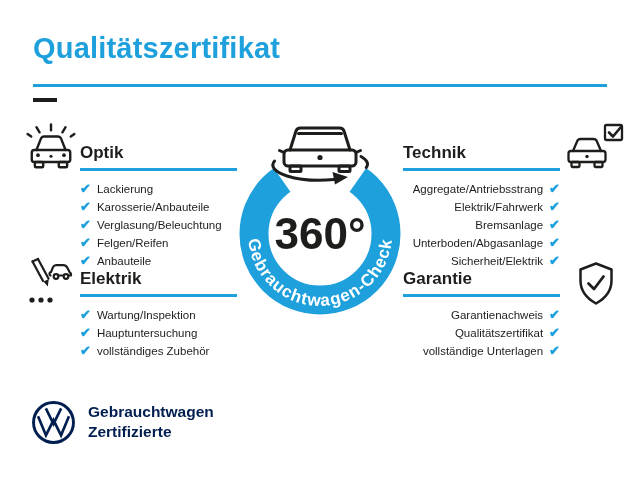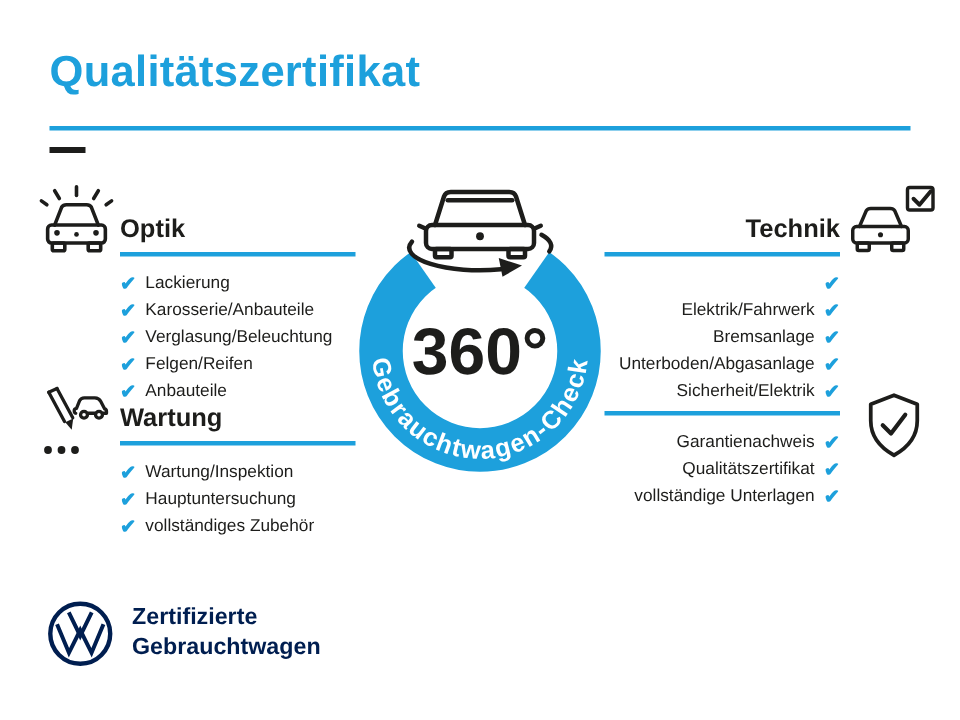--- a/index.html
+++ b/index.html
@@ -14,21 +14,21 @@
   .title-rule { left:33px; top:84px; width:574px; height:3px; background:#1da0dc; }
   .title-rule-dark { left:33px; top:98px; width:24px; height:3.5px; background:#1d1d1b; }
 
   
   .section { position:absolute; width:157px; }
   .section h2 { margin:0; font-size:17px; font-weight:bold; color:#1d1d1b; line-height:20px; }
   .sec-rule { height:2.5px; background:#1da0dc; margin-top:5px; margin-bottom:9px; }
   .items { display:flex; flex-direction:column; }
   .item { display:flex; align-items:center; height:18px; gap:6px; font-size:11.5px; color:#1d1d1b; white-space:nowrap; }
   .check { color:#1da0dc; font-size:13px; font-weight:bold; line-height:1; }
-  .section.right h2 { text-align:right; }
+  .section.right h2 { text-align:left; }
   .section.right .item { flex-direction:row-reverse; }
 
   #sec-optik    { left:80px;  top:143px; }
   #sec-technik  { left:403px; top:143px; }
   #sec-wartung  { left:80px;  top:269px; }
   #sec-garantie { left:403px; top:269px; }
 
   
   #icon-optik    { left:25px;  top:123px; }
   #icon-wartung  { left:24px;  top:257px; }
@@ -133,20 +133,21 @@
       </div>
       </div>
   </div>
 
   <div class="section right" id="sec-technik">
     <h2>Technik</h2>
     <div class="sec-rule"></div>
     <div class="items">
         <div class="item">
         <span class="check">✔</span>
+        <span>Aggregate/Antriebsstrang</span>
       </div>
         <div class="item">
         <span class="check">✔</span>
         <span>Elektrik/Fahrwerk</span>
       </div>
         <div class="item">
         <span class="check">✔</span>
         <span>Bremsanlage</span>
       </div>
         <div class="item">
@@ -154,39 +155,40 @@
         <span>Unterboden/Abgasanlage</span>
       </div>
         <div class="item">
         <span class="check">✔</span>
         <span>Sicherheit/Elektrik</span>
       </div>
       </div>
   </div>
 
   <div class="section" id="sec-wartung">
-    <h2>Wartung</h2>
+    <h2>Elektrik</h2>
     <div class="sec-rule"></div>
     <div class="items">
         <div class="item">
         <span class="check">✔</span>
         <span>Wartung/Inspektion</span>
       </div>
         <div class="item">
         <span class="check">✔</span>
         <span>Hauptuntersuchung</span>
       </div>
         <div class="item">
         <span class="check">✔</span>
         <span>vollständiges Zubehör</span>
       </div>
       </div>
   </div>
 
   <div class="section right" id="sec-garantie">
+    <h2>Garantie</h2>
     <div class="sec-rule"></div>
     <div class="items">
         <div class="item">
         <span class="check">✔</span>
         <span>Garantienachweis</span>
       </div>
         <div class="item">
         <span class="check">✔</span>
         <span>Qualitätszertifikat</span>
       </div>
@@ -225,17 +227,17 @@
   </svg>
 
   <svg class="abs" id="footer-logo" width="47" height="47" viewBox="0 0 48 48">
     <g stroke="#001e50" fill="none">
       <circle cx="24" cy="24" r="20.4" stroke-width="3"></circle>
       <path d="M16.2 9.5 L24 25.5 L31.8 9.5" stroke-width="2.7"></path>
       <path d="M8.2 17.5 L16.3 37 L24 21.5 L31.7 37 L39.8 17.5" stroke-width="2.7"></path>
     </g>
   </svg>
   <div class="abs footer-text">
+    <div>Gebrauchtwagen</div>
     <div>Zertifizierte</div>
-    <div>Gebrauchtwagen</div>
   </div>
 
 </div>
 
 </body></html>

